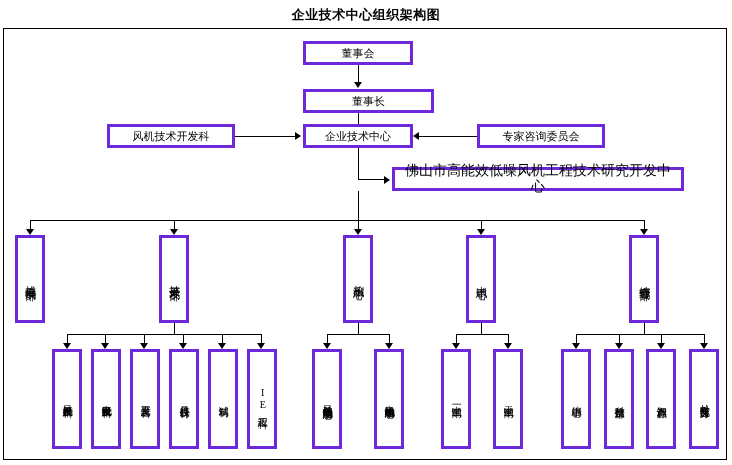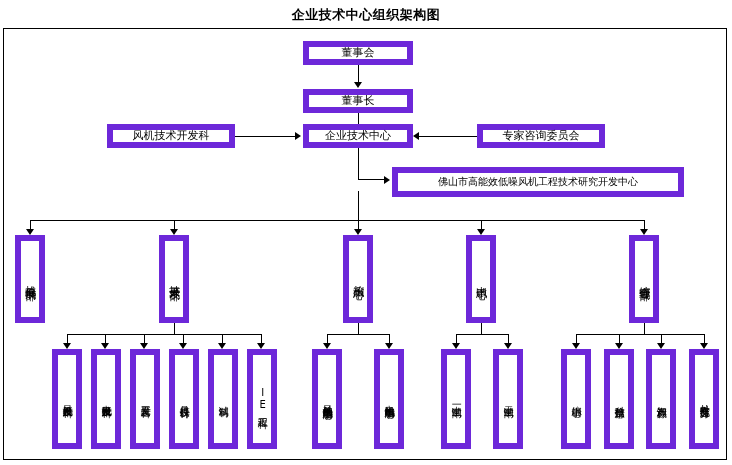--- a/index.html
+++ b/index.html
@@ -22,41 +22,42 @@
   #frame{
     position:absolute;
     left:3px;top:28px;
     width:724px;height:432px;
     border:1px solid #000;
     box-sizing:border-box;
     background:#fff;
   }
   .node{
     position:absolute;
-    border:6px solid #6d28d9;
+    border:3px solid #6d28d9;
     background:#fff;
     box-sizing:border-box;
     display:flex;
     align-items:center;
     justify-content:center;
     text-align:center;
     font-size:11px;
     color:#000;
     line-height:1.15;
     z-index:3;
+    font-family:Liberation Serif, serif;
   }
   .node.vert{
     writing-mode:vertical-rl;
     text-orientation:upright;
     letter-spacing:1px;
     line-height:1.05;
     padding:3px 0;
   }
   .node.vert.small{ font-size:10px; letter-spacing:0.5px;}
-  .node.wide{ font-size:10px; padding:9px 4px;}
+  .node.wide{ font-size:14px; padding:9px 4px;}
   .line{
     position:absolute;
     background:#000;
     z-index:1;
   }
   .hline{height:1px;}
   .vline{width:1px;}
   .arrow-d{
     position:absolute;
     width:0;height:0;
@@ -87,21 +88,21 @@
 
 <div id="title">企业技术中心组织架构图</div>
 
 <div id="frame">
 
   <div class="node" style="left:299px;top:12px;width:110px;height:24px;">董事会</div>
 
   <div class="line vline" style="left:354px;top:36px;height:19px;"></div>
   <div class="arrow-d" style="left:350px;top:53px;"></div>
 
-  <div class="node" style="left:299px;top:60px;width:110px;height:24px;">董事长</div>
+  <div class="node" style="left:299px;top:60px;width:131px;height:24px;">董事长</div>
 
   <div class="line vline" style="left:354px;top:84px;height:19px;"></div>
   <div class="arrow-d" style="left:350px;top:101px;"></div>
 
   <div class="node" style="left:103px;top:95px;width:128px;height:24px;">风机技术开发科</div>
 
   <div class="node" style="left:473px;top:95px;width:128px;height:24px;">专家咨询委员会</div>
 
   <div class="node" style="left:299px;top:95px;width:110px;height:24px;">企业技术中心</div>
 

